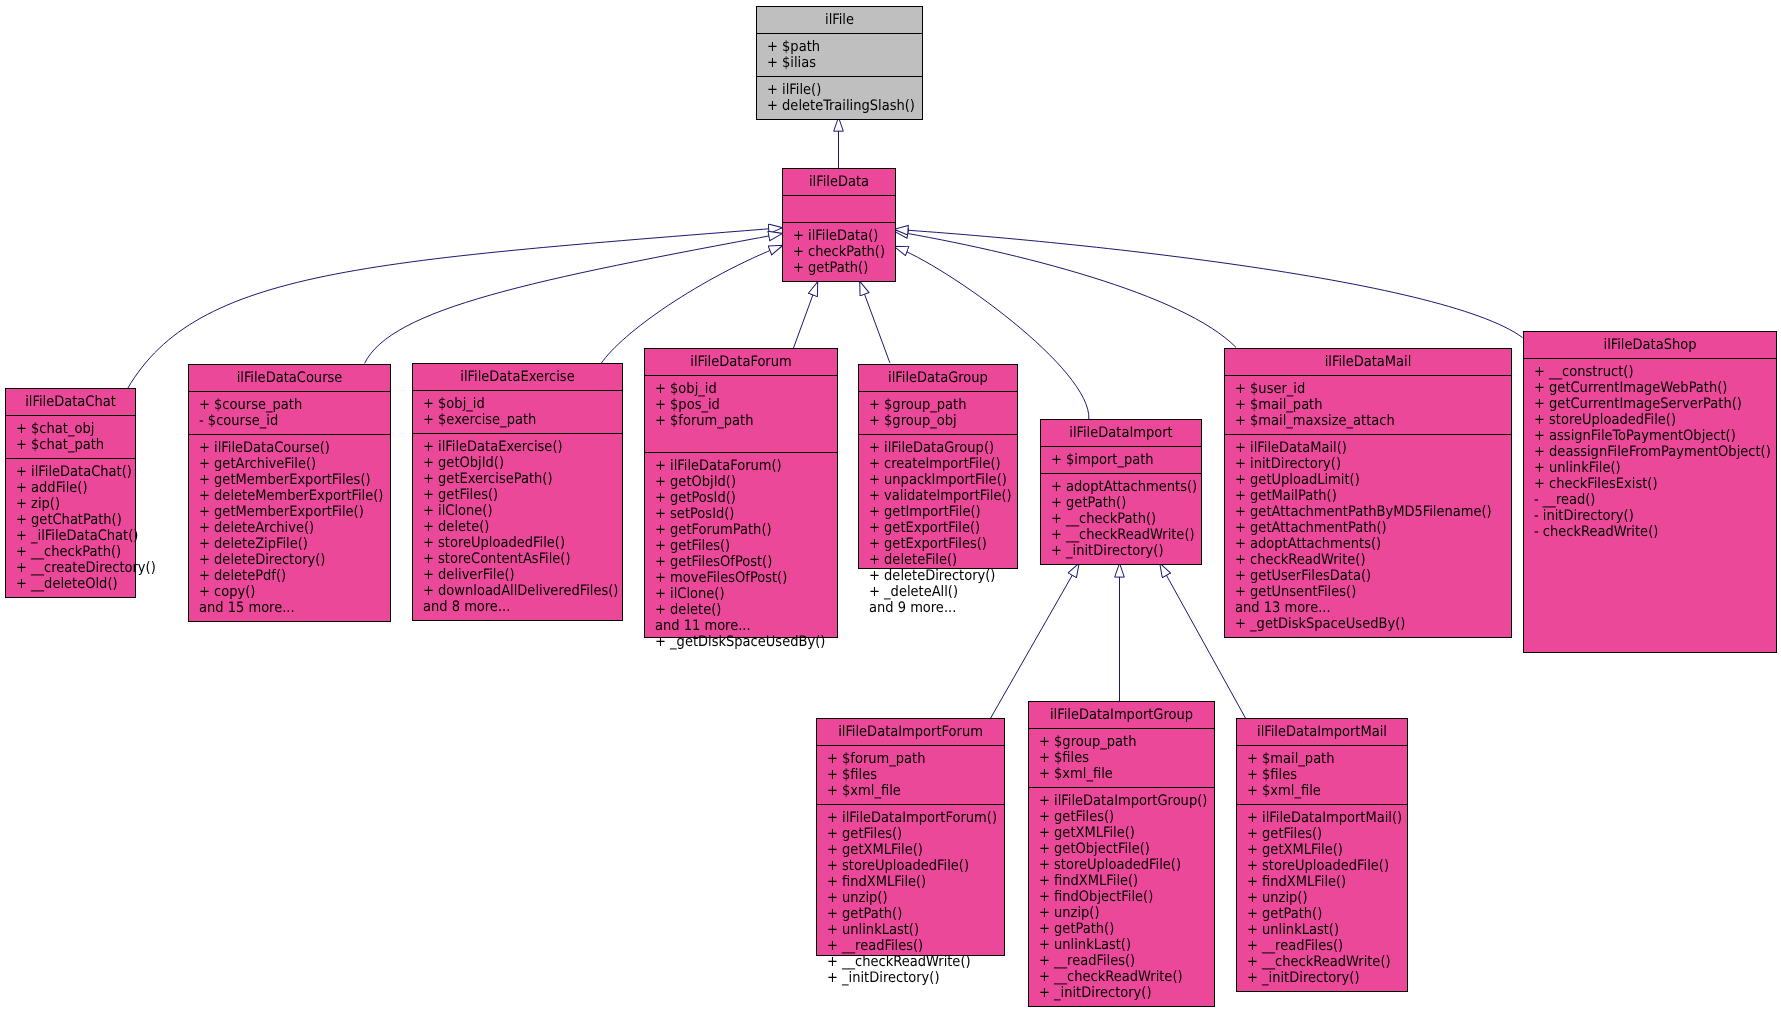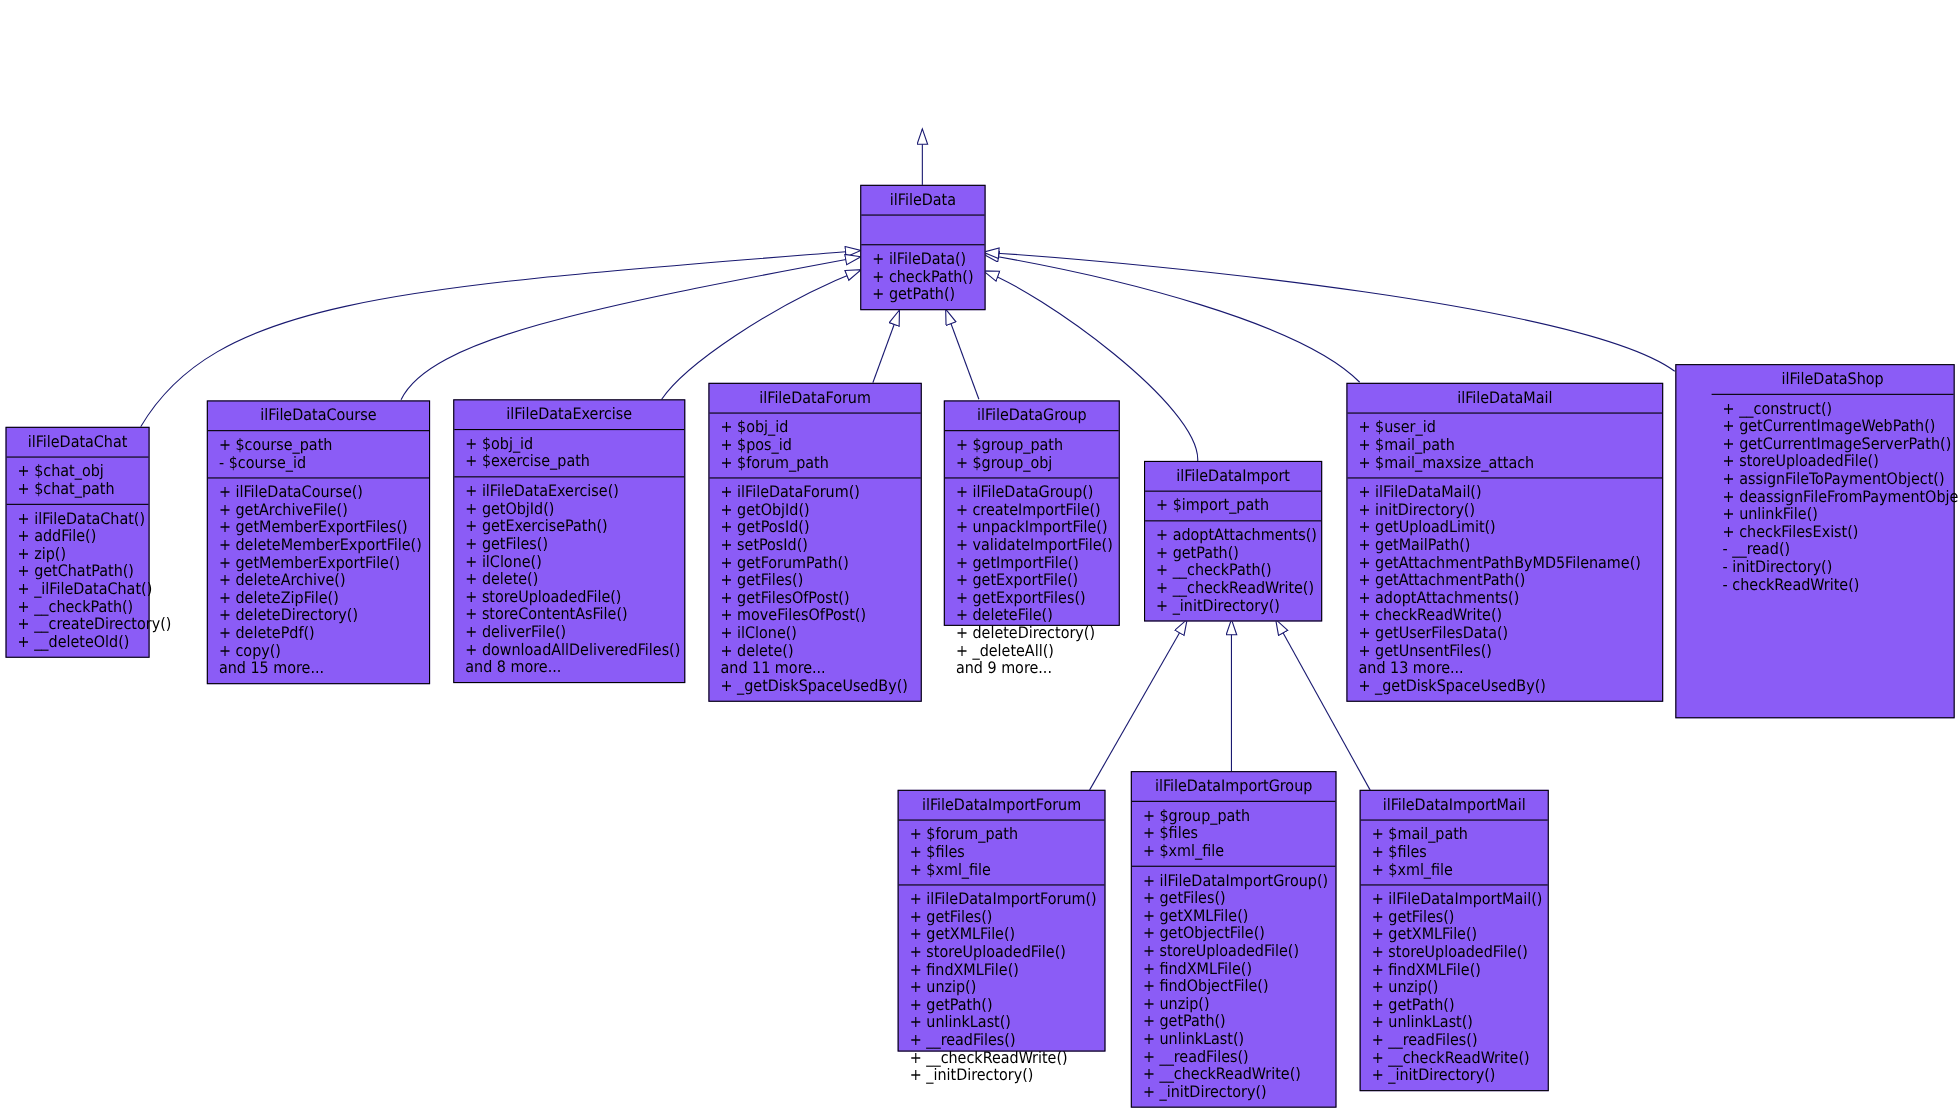--- a/index.html
+++ b/index.html
@@ -2,21 +2,21 @@
 <html><head>
 <meta charset="utf-8">
 <title>ilFile Class Reference</title>
 <style>
   html,body{margin:0;padding:0;background:#ffffff;}
   body{width:1781px;height:1013px;position:relative;overflow:hidden;
        font-family:"DejaVu Sans",sans-serif;font-stretch:condensed;
        -webkit-font-smoothing:antialiased;text-rendering:geometricPrecision;}
   #canvas{position:absolute;left:0;top:0;width:1781px;height:1013px;background:#fff;}
   svg.edges{position:absolute;left:0;top:0;width:1781px;height:1013px;overflow:visible;}
-  .node{position:absolute;box-sizing:border-box;border:1px solid #000;background:#8b5cf6;}
+  .node{position:absolute;box-sizing:border-box;border:1px solid #000;background:#ec4899;}
   .node.root{background:#bfbfbf;}
   .sect{box-sizing:border-box;}
   .sect.attrs,.sect.methods{border-top:1px solid #000;}
   .title{text-align:center;font-size:14.5px;line-height:16px;white-space:nowrap;color:#000;}
   .row{font-size:14.5px;line-height:16px;white-space:nowrap;color:#000;padding-left:10px;}
   .empty{height:16px;}
 </style>
 </head>
 <body>
 
@@ -33,20 +33,33 @@
   <path class="edge" d="M 601.2,363.4 C 622.0,332.6 700.1,277.9 782.9,245.2" fill="none" stroke="#191970" stroke-width="1" marker-end="url(#uml-arrow)"></path>
   <path class="edge" d="M 793.5,348.0 L 817.7,281.8" fill="none" stroke="#191970" stroke-width="1" marker-end="url(#uml-arrow)"></path>
   <path class="edge" d="M 889.9,362.9 L 859.7,281.1" fill="none" stroke="#191970" stroke-width="1" marker-end="url(#uml-arrow)"></path>
   <path class="edge" d="M 1088.8,419.6 C 1092.6,369.8 945.8,265.3 894.0,246.3" fill="none" stroke="#191970" stroke-width="1" marker-end="url(#uml-arrow)"></path>
   <path class="edge" d="M 1236.1,347.5 C 1183.5,293.7 1015.9,251.9 894.0,231.1" fill="none" stroke="#191970" stroke-width="1" marker-end="url(#uml-arrow)"></path>
   <path class="edge" d="M 1522.5,337.5 C 1441.7,278.1 1059.2,240.3 894.0,229.3" fill="none" stroke="#191970" stroke-width="1" marker-end="url(#uml-arrow)"></path>
   <path class="edge" d="M 990.5,718.3 L 1079.2,563.1" fill="none" stroke="#191970" stroke-width="1" marker-end="url(#uml-arrow)"></path>
   <path class="edge" d="M 1119.5,701.6 L 1119.5,563.1" fill="none" stroke="#191970" stroke-width="1" marker-end="url(#uml-arrow)"></path>
   <path class="edge" d="M 1245.6,718.3 L 1159.7,563.1" fill="none" stroke="#191970" stroke-width="1" marker-end="url(#uml-arrow)"></path>
 </svg>
+<div class="node root" style="left:756px;top:6px;width:167px;height:114.4px;">
+  <div class="sect header" style="padding:5.0px 0;">
+        <div class="title">ilFile</div>
+      </div>
+  <div class="sect attrs" style="padding:5.1px 0;">
+    <div class="row">+ $path</div>
+    <div class="row">+ $ilias</div>
+  </div>
+  <div class="sect methods" style="padding:5.1px 0;">
+    <div class="row">+ ilFile()</div>
+    <div class="row">+ deleteTrailingSlash()</div>
+  </div>
+</div>
 <div class="node" style="left:782px;top:168px;width:114px;height:114.4px;">
   <div class="sect header" style="padding:5.0px 0;">
         <div class="title">ilFileData</div>
       </div>
   <div class="sect attrs" style="padding:5.1px 0;">
     <div class="empty"></div>
   </div>
   <div class="sect methods" style="padding:5px 0;">
     <div class="row">+ ilFileData()</div>
     <div class="row">+ checkPath()</div>
@@ -118,21 +131,21 @@
 </div>
 <div class="node" style="left:644px;top:348px;width:194px;height:290.4px;">
   <div class="sect header" style="padding:5.0px 0;">
         <div class="title">ilFileDataForum</div>
       </div>
   <div class="sect attrs" style="padding:5.1px 0;">
     <div class="row">+ $obj_id</div>
     <div class="row">+ $pos_id</div>
     <div class="row">+ $forum_path</div>
   </div>
-  <div class="sect methods" style="padding:5.1px 0;">
+  <div class="sect methods" style="padding:5.1px 0;margin-top:18px;">
     <div class="row">+ ilFileDataForum()</div>
     <div class="row">+ getObjId()</div>
     <div class="row">+ getPosId()</div>
     <div class="row">+ setPosId()</div>
     <div class="row">+ getForumPath()</div>
     <div class="row">+ getFiles()</div>
     <div class="row">+ getFilesOfPost()</div>
     <div class="row">+ moveFilesOfPost()</div>
     <div class="row">+ ilClone()</div>
     <div class="row">+ delete()</div>
@@ -194,21 +207,21 @@
     <div class="row">+ getAttachmentPathByMD5Filename()</div>
     <div class="row">+ getAttachmentPath()</div>
     <div class="row">+ adoptAttachments()</div>
     <div class="row">+ checkReadWrite()</div>
     <div class="row">+ getUserFilesData()</div>
     <div class="row">+ getUnsentFiles()</div>
     <div class="row">and 13 more...</div>
     <div class="row">+ _getDiskSpaceUsedBy()</div>
   </div>
 </div>
-<div class="node" style="left:1523px;top:331px;width:254px;height:322.4px;padding-left:32px;">
+<div class="node" style="left:1523px;top:331px;width:254px;height:322.4px;">
   <div class="sect header" style="padding:5.0px 0;">
         <div class="title">ilFileDataShop</div>
       </div>
   <div class="sect methods" style="padding:5.1px 0;">
     <div class="row">+ __construct()</div>
     <div class="row">+ getCurrentImageWebPath()</div>
     <div class="row">+ getCurrentImageServerPath()</div>
     <div class="row">+ storeUploadedFile()</div>
     <div class="row">+ assignFileToPaymentObject()</div>
     <div class="row">+ deassignFileFromPaymentObject()</div>

